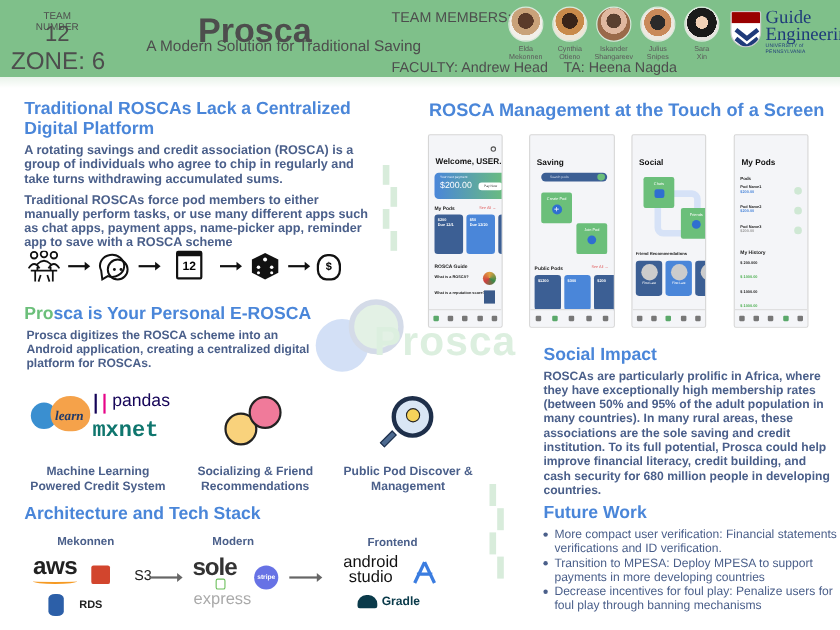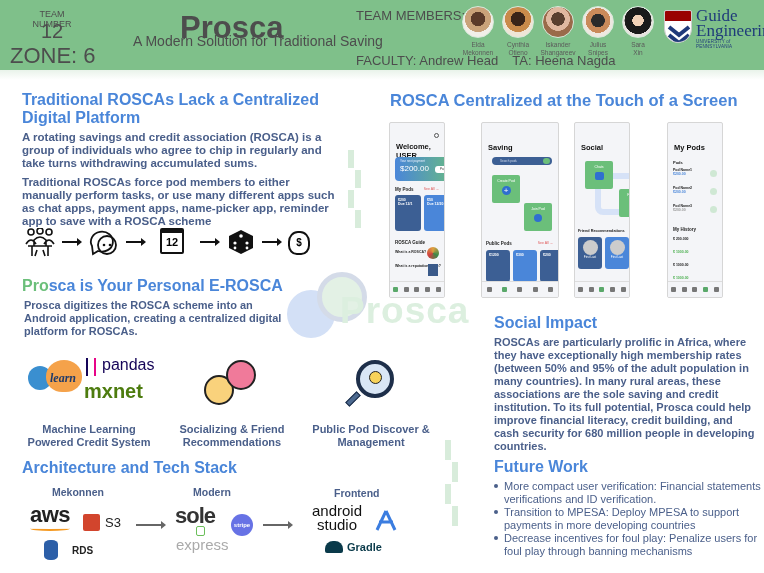--- a/index.html
+++ b/index.html
@@ -24,21 +24,21 @@
 .penn .small{position:absolute;left:32px;top:31px;font-size:4.5px;color:#1f3a7a;letter-spacing:.2px}
 h2{position:absolute;color:#4a86d9;font-weight:bold;font-size:16px;line-height:18px}
 .body{position:absolute;color:#4a5f8a;font-weight:bold;font-size:11.5px;line-height:13px}
 .body.sm{font-size:11px}
 .flow{position:absolute;left:22px;top:228px;height:30px;width:320px}
 .flow .ic{position:absolute;top:0}
 .flow .arr{position:absolute;top:13px;width:18px;height:2px;background:#111}
 .flow .arr:after{content:"";position:absolute;right:-2px;top:-3px;border-left:5px solid #111;border-top:4px solid transparent;border-bottom:4px solid transparent}
 .feat-label{position:absolute;text-align:center;color:#4a5f8a;font-weight:bold;font-size:11px;line-height:13px}
 .tech-h{position:absolute;color:#4a5f8a;font-weight:bold;font-size:10.5px}
-.phone{position:absolute;top:122px;width:56px;height:176px;background:#f4f5f8;border:1px solid #d6d6d6;border-radius:2px;overflow:hidden}
+.phone{position:absolute;top:122px;width:68px;height:176px;background:#f4f5f8;border:1px solid #d6d6d6;border-radius:2px;overflow:hidden}
 .phone .ph-title{position:absolute;left:6px;font-weight:bold;font-size:7.5px;color:#111}
 .phone .nav{position:absolute;left:0;bottom:0;width:100%;height:16px;border-top:1px solid #ddd;background:#f4f5f8;display:flex;justify-content:space-around;align-items:center}
 .phone .nav span{width:5px;height:5px;border-radius:1px;background:#777}
 .phone .nav span.on{background:#5aa86a}
 .dash{position:absolute;background:#d8ecdb}
 .future-item{position:absolute;left:494px;color:#4a5f8a;font-weight:normal;font-size:11px;line-height:13px;width:270px;padding-left:10px}
 .future-item:before{content:"";position:absolute;left:0;top:4px;width:4px;height:4px;border-radius:50%;background:#4a5f8a}
 .wm{position:absolute;left:340px;top:290px;font-size:37px;font-weight:bold;letter-spacing:1px}
 </style>
 </head>
@@ -136,21 +136,21 @@
 </div>
 
 <h2 style="left:22px;top:277px;width:320px"><span style="color:#6bbf7a">Pro</span><span>sca is Your Personal E-ROSCA</span></h2>
 <div class="body sm" style="left:24px;top:299px;width:260px">Prosca digitizes the ROSCA scheme into an Android application, creating a centralized digital platform for ROSCAs.</div>
 
 <div class="abs" style="left:28px;top:366px;width:24px;height:24px;border-radius:50%;background:#3a8fd0"></div>
 <div class="abs" style="left:46px;top:360px;width:36px;height:32px;border-radius:50% 50% 45% 45%;background:#f5a24a"></div>
 <div class="abs" style="left:50px;top:371px;font-size:12px;font-style:italic;font-weight:bold;color:#1f3a6a;font-family:'Liberation Serif',serif">learn</div>
 <div class="abs" style="left:86px;top:358px;width:10px;height:18px;border-left:2px solid #150458;border-right:2px solid #e70488"></div>
 <div class="abs" style="left:102px;top:356px;font-size:16px;color:#150458">pandas</div>
-<div class="abs" style="left:84px;top:380px;font-size:20px;font-weight:bold;color:#4d7c0f;font-family:Liberation Sans, sans-serif">mxnet</div>
+<div class="abs" style="left:84px;top:380px;font-size:20px;font-weight:bold;color:#0f766e;font-family:Liberation Mono, monospace">mxnet</div>
 
 <div class="abs" style="left:204px;top:375px;width:30px;height:30px;border-radius:50%;background:#f9d27c;border:2px solid #222"></div>
 <div class="abs" style="left:226px;top:360px;width:30px;height:30px;border-radius:50%;background:#f07a9a;border:2px solid #222"></div>
 
 <div class="abs" style="left:356px;top:360px;width:38px;height:38px;border-radius:50%;border:4px solid #1e2f4a;background:#d9e6f5">
   <div style="position:absolute;left:9px;top:7px;width:13px;height:13px;border-radius:50%;background:#f7d35a;border:1.5px solid #222"></div>
 </div>
 <div class="abs" style="left:345px;top:396px;width:16px;height:6px;background:#4d6a90;border:1.5px solid #1e2f4a;transform:rotate(-45deg)"></div>
 
 <div class="feat-label" style="left:24px;top:423px;width:130px"><span>Machine Learning</span><br><span>Powered Credit System</span></div>
@@ -158,21 +158,21 @@
 <div class="feat-label" style="left:306px;top:423px;width:130px"><span>Public Pod Discover &amp;</span><br><span>Management</span></div>
 
 <h2 style="left:22px;top:459px">Architecture and Tech Stack</h2>
 <div class="tech-h" style="left:52px;top:486px">Mekonnen</div>
 <div class="tech-h" style="left:193px;top:486px">Modern</div>
 <div class="tech-h" style="left:334px;top:487px">Frontend</div>
 
 <div class="abs" style="left:30px;top:502px;font-size:22px;color:#222;font-weight:bold;letter-spacing:-0.5px">aws</div>
 <div class="abs" style="left:30px;top:526px;width:40px;height:5px;border-bottom:2px solid #f59a23;border-radius:0 0 50% 50%"></div>
 <div class="abs" style="left:83px;top:514px;width:17px;height:17px;background:#d2452d;border-radius:2px"></div>
-<div class="abs" style="left:105px;top:515px;font-size:13px;color:#222">S3</div>
+<div class="abs" style="left:122px;top:515px;font-size:13px;color:#222">S3</div>
 <div class="abs" style="left:44px;top:540px;width:14px;height:20px;background:#2c5fa8;border-radius:6px/4px"></div>
 <div class="abs" style="left:72px;top:545px;font-size:10px;font-weight:bold;color:#222">RDS</div>
 
 <div class="abs" style="left:136px;top:524px;width:26px;height:2px;background:#666">
     <div style="position:absolute;right:-4px;top:-3px;border-left:5px solid #666;border-top:4px solid transparent;border-bottom:4px solid transparent"></div>
   </div>
 
 <div class="abs" style="left:175px;top:503px;font-size:22px;font-weight:bold;color:#333;letter-spacing:-1px">sole</div>
 <div class="abs" style="left:196px;top:526px;width:9px;height:10px;border:1.5px solid #6bbf5a;border-radius:2px"></div>
 <div class="abs" style="left:176px;top:536px;font-size:15px;color:#aaa">express</div>
@@ -184,21 +184,21 @@
 
 <div class="abs" style="left:312px;top:504px;font-size:15px;color:#111;line-height:14px;text-align:center"><span>android</span><br><span>studio</span></div>
 <svg class="abs" style="left:373px;top:508px" width="26" height="24" viewBox="0 0 26 24">
     <g stroke="#3b7de0" stroke-width="3" fill="none">
       <path d="M13 3 L4 22 M13 3 L22 22 M6 14 h14"></path>
     </g>
   </svg>
 <div class="abs" style="left:325px;top:541px;width:18px;height:12px;background:#0a3a4a;border-radius:8px 8px 2px 2px"></div>
 <div class="abs" style="left:347px;top:541px;font-size:11px;font-weight:bold;color:#0a3a4a">Gradle</div>
 
-<h2 style="left:390px;top:91px;font-size:16.5px">ROSCA Centralized at the Touch of a Screen</h2>
+<h2 style="left:390px;top:91px;font-size:16.5px">ROSCA Management at the Touch of a Screen</h2>
 
 <div class="phone" style="left:389px">
   <div class="abs" style="right:5px;top:10px;width:5px;height:5px;border-radius:50%;border:1px solid #555"></div>
   <div class="ph-title" style="top:19px">Welcome, USER.</div>
   <div class="abs" style="left:5px;top:34px;width:66px;height:24px;border-radius:4px;background:linear-gradient(90deg,#4a86d9,#6bbf7a)">
     <div style="position:absolute;left:5px;top:2px;font-size:3px;color:#e8f0ff">Your next payment</div>
     <div style="position:absolute;left:5px;top:7px;font-size:8px;color:#fff">$200.00</div>
     <div style="position:absolute;right:4px;top:9px;width:22px;height:7px;border-radius:3px;background:#fff;font-size:3px;text-align:center;line-height:7px;color:#333">Pay Now</div>
   </div>
   <div class="abs" style="left:5px;top:64px;font-size:4.5px;font-weight:bold;color:#222">My Pods</div>

